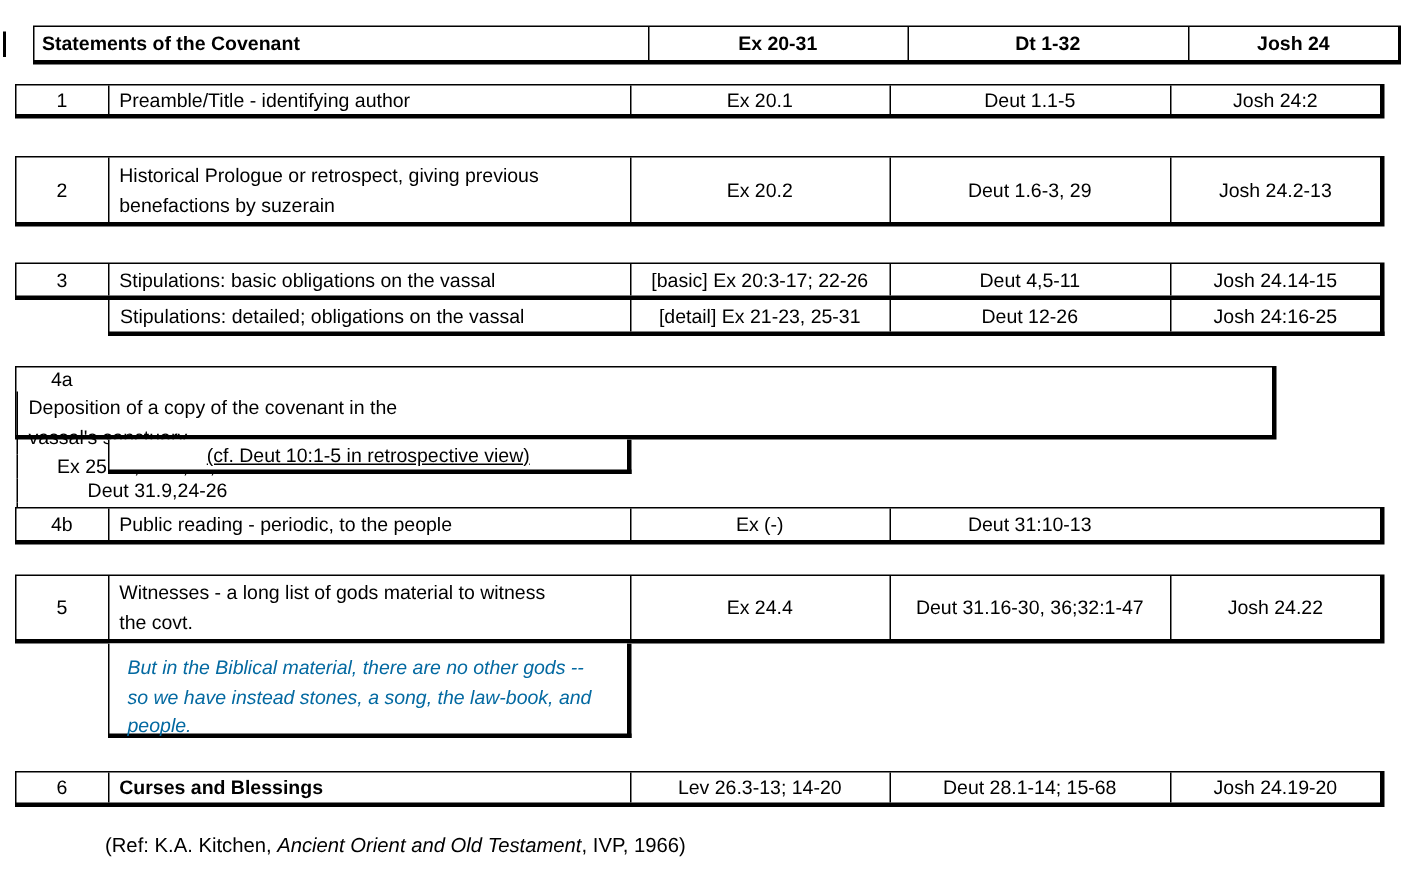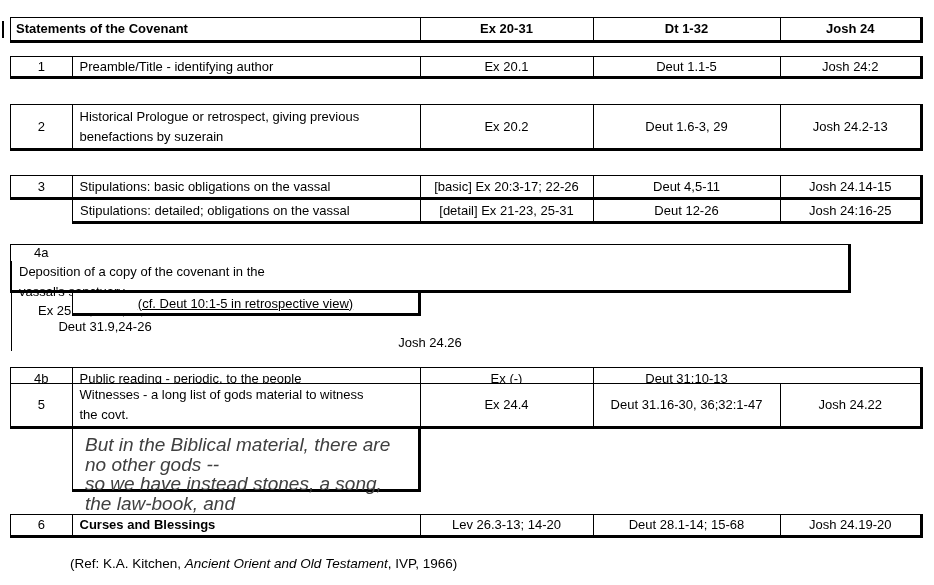--- a/index.html
+++ b/index.html
@@ -46,23 +46,23 @@
     flex: 1;
     display: flex;
     align-items: center;
     justify-content: center;
     font-size: 13px;
     text-decoration: underline;
   }
   .red-note {
     flex: 1;
     padding: 6px 8px 0 12px;
-    font-size: 19px;
+    font-size: 13px;
     font-style: italic;
-    color: #404040;
+    color: #0369a1;
     line-height: 19.5px;
   }
   .tick {
     position: absolute;
     left: 2px; top: 21px;
     width: 2px; height: 17px;
     background: #000000;
   }
   .footer {
     position: absolute;
@@ -73,21 +73,21 @@
   }
   .footer .it { font-style: italic; }
 </style>
 </head>
 <body>
 
 <div class="canvas">
 
   <div class="tick"></div>
 
-  <div class="box" style="left:10px; top:17px; width:913px; height:26px;">
+  <div class="box" style="left:22px; top:17px; width:913px; height:26px;">
     <div class="cell col-title">Statements of the Covenant</div>
     <div class="cell col-ex bold">Ex 20-31</div>
     <div class="cell col-dt bold">Dt 1-32</div>
     <div class="cell col-josh bold">Josh 24</div>
   </div>
 
   <div class="box" style="left:10px; top:56px; width:913px; height:23px;">
     <div class="cell col-num">1</div>
     <div class="cell col-desc">Preamble/Title - identifying author</div>
     <div class="cell col-ex">Ex 20.1</div>
@@ -133,21 +133,21 @@
     </div>
     <div class="cell col-ex">Ex 25.16; 34:1,28,29</div>
     <div class="cell col-dt">Deut 31.9,24-26</div>
     <div class="cell col-josh">Josh 24.26</div>
   </div>
 
   <div class="box no-top" style="left:72px; top:293px; width:349px; height:23px;">
     <div class="note-cell">(cf. Deut 10:1-5 in retrospective view)</div>
   </div>
 
-  <div class="box" style="left:10px; top:338px; width:913px; height:25px;margin-top:29px;">
+  <div class="box" style="left:10px; top:338px; width:913px; height:25px;">
     <div class="cell col-num">4b</div>
     <div class="cell col-desc">Public reading - periodic, to the people</div>
     <div class="cell col-ex">Ex (-)</div>
     <div class="cell col-dt">Deut 31:10-13</div>
   </div>
 
   <div class="box" style="left:10px; top:383px; width:913px; height:46px;">
     <div class="cell col-num">5</div>
     <div class="cell col-desc">
       <div class="desc-lines">

